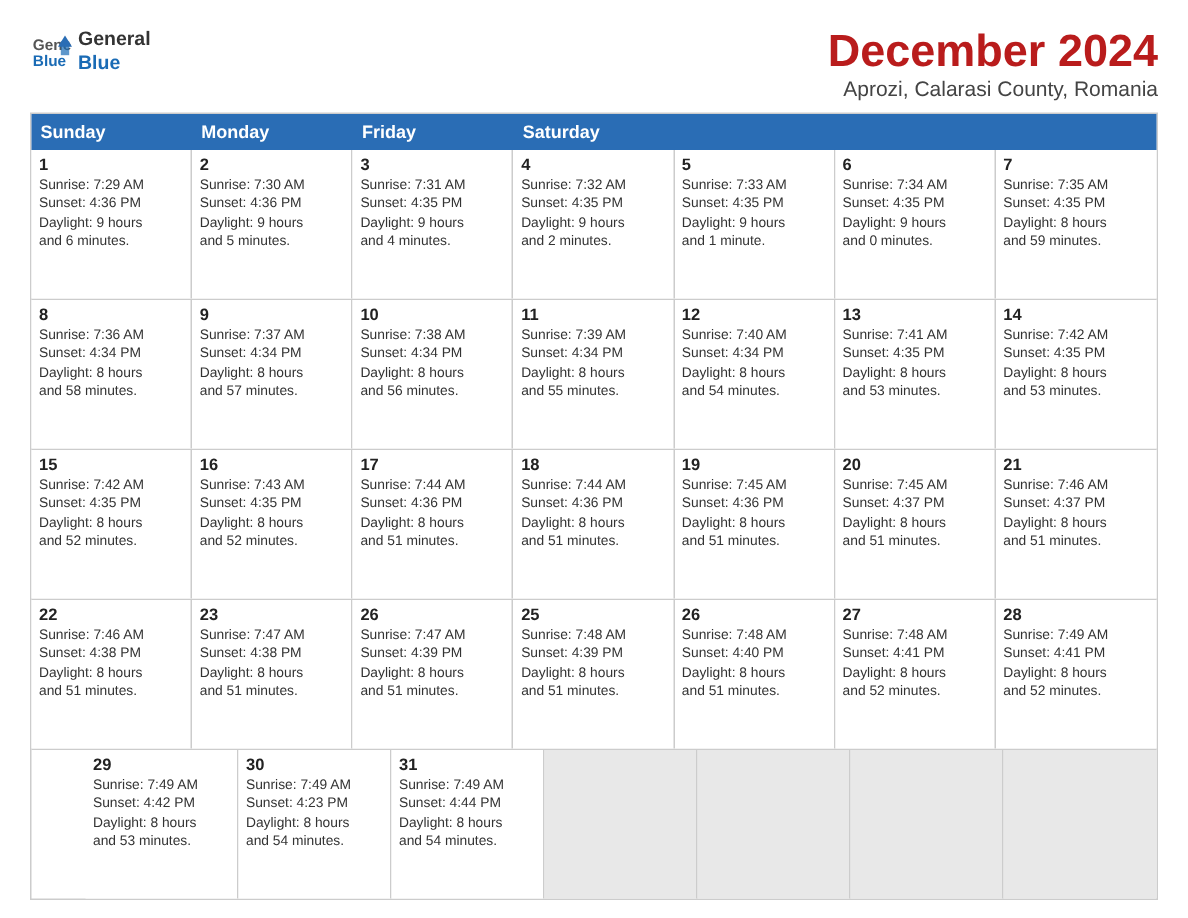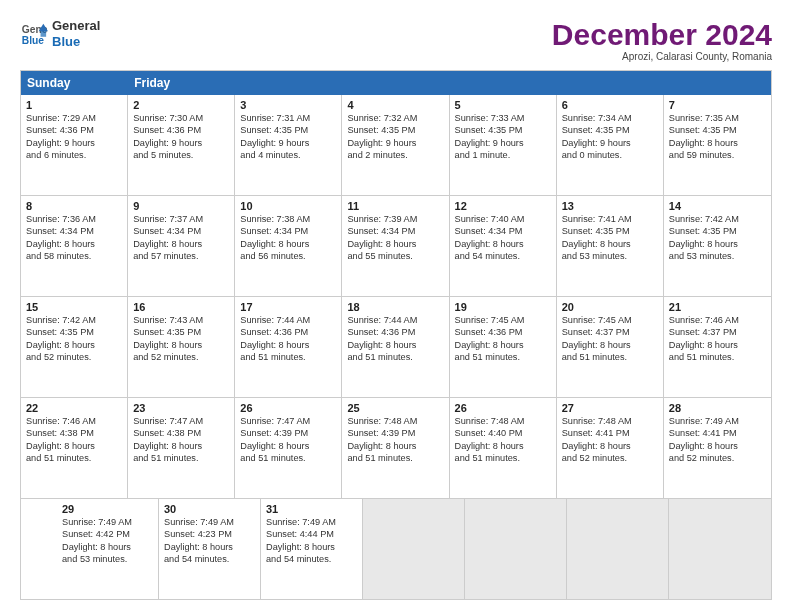--- a/index.html
+++ b/index.html
@@ -40,25 +40,25 @@
     .logo-icon {
       width: 28px;
       height: 28px;
     }
     .title-section {
       text-align: right;
     }
     .month-title {
       font-size: 30px;
       font-weight: bold;
-      color: #701a75;
+      color: #b91c1c;
       line-height: 1.1;
     }
     .location {
-      font-size: 10px;
+      font-size: 14px;
       color: #444;
     }
     .calendar {
       flex: 1;
       display: flex;
       flex-direction: column;
     }
     .cal-header {
       display: grid;
       grid-template-columns: repeat(7, 1fr);
@@ -145,21 +145,23 @@
     <div class="title-section">
       <div class="month-title">December 2024</div>
       <div class="location">Aprozi, Calarasi County, Romania</div>
     </div>
   </div>
 
   <div class="calendar">
     <div class="cal-outer">
       <div class="cal-header">
         <div class="cal-header-cell">Sunday</div>
+        <div class="cal-header-cell">Monday</div>
         <div class="cal-header-cell">Friday</div>
+        <div class="cal-header-cell">Saturday</div>
       </div>
       <div class="cal-body" id="cal-body">
       <div class="cal-row">
             <div class="cal-cell">
               <span class="day-num">1</span>
               <span class="cell-line">Sunrise: 7:29 AM</span>
               <span class="cell-line">Sunset: 4:36 PM</span>
               <span class="cell-line">Daylight: 9 hours</span>
               <span class="cell-line">and 6 minutes.</span>
             </div>

